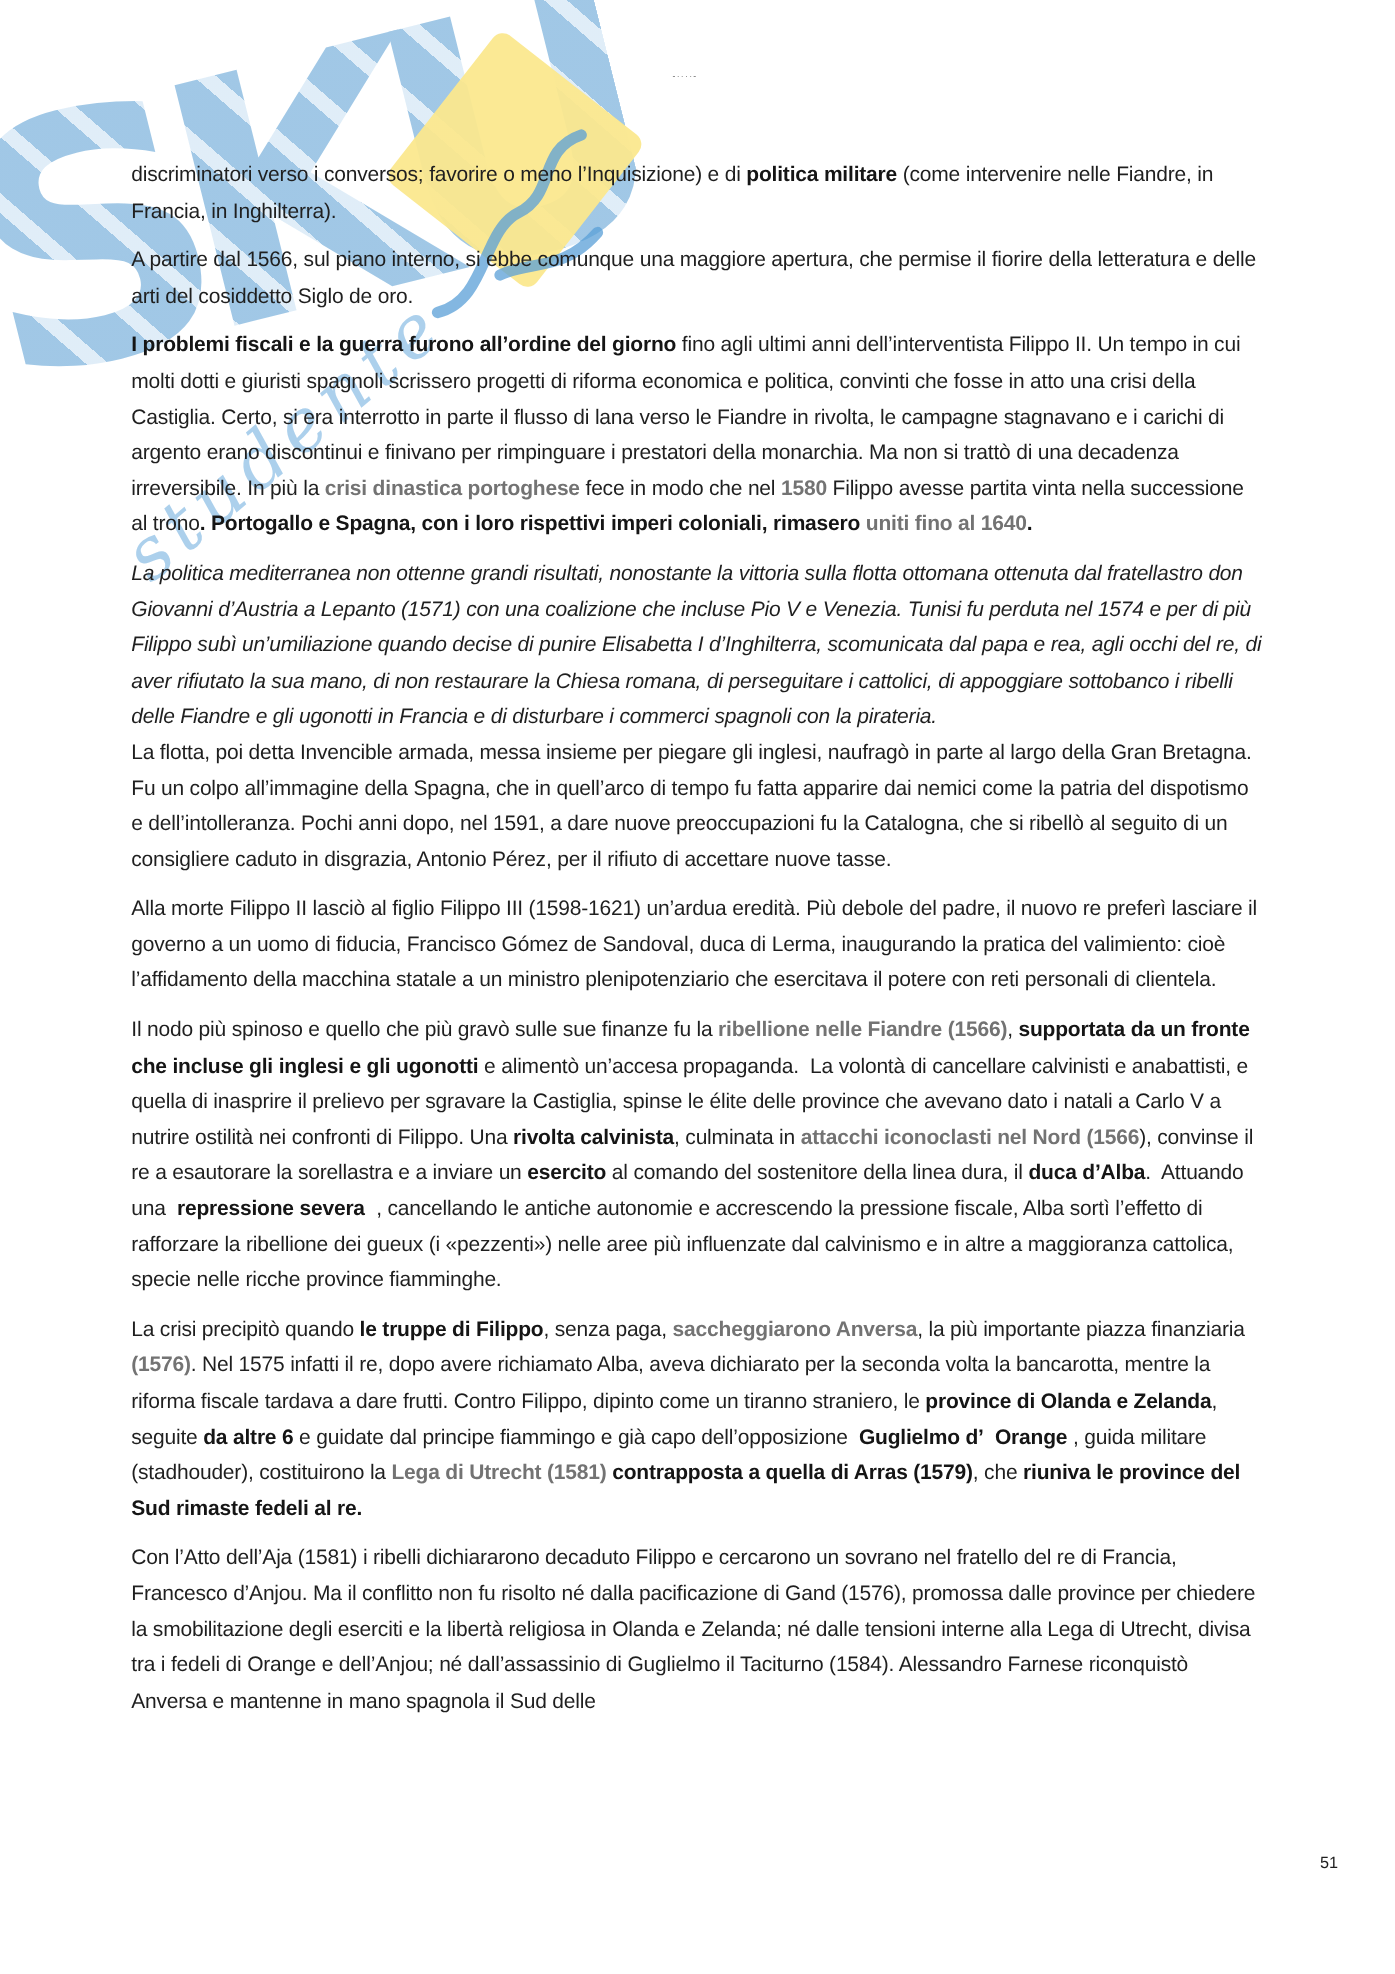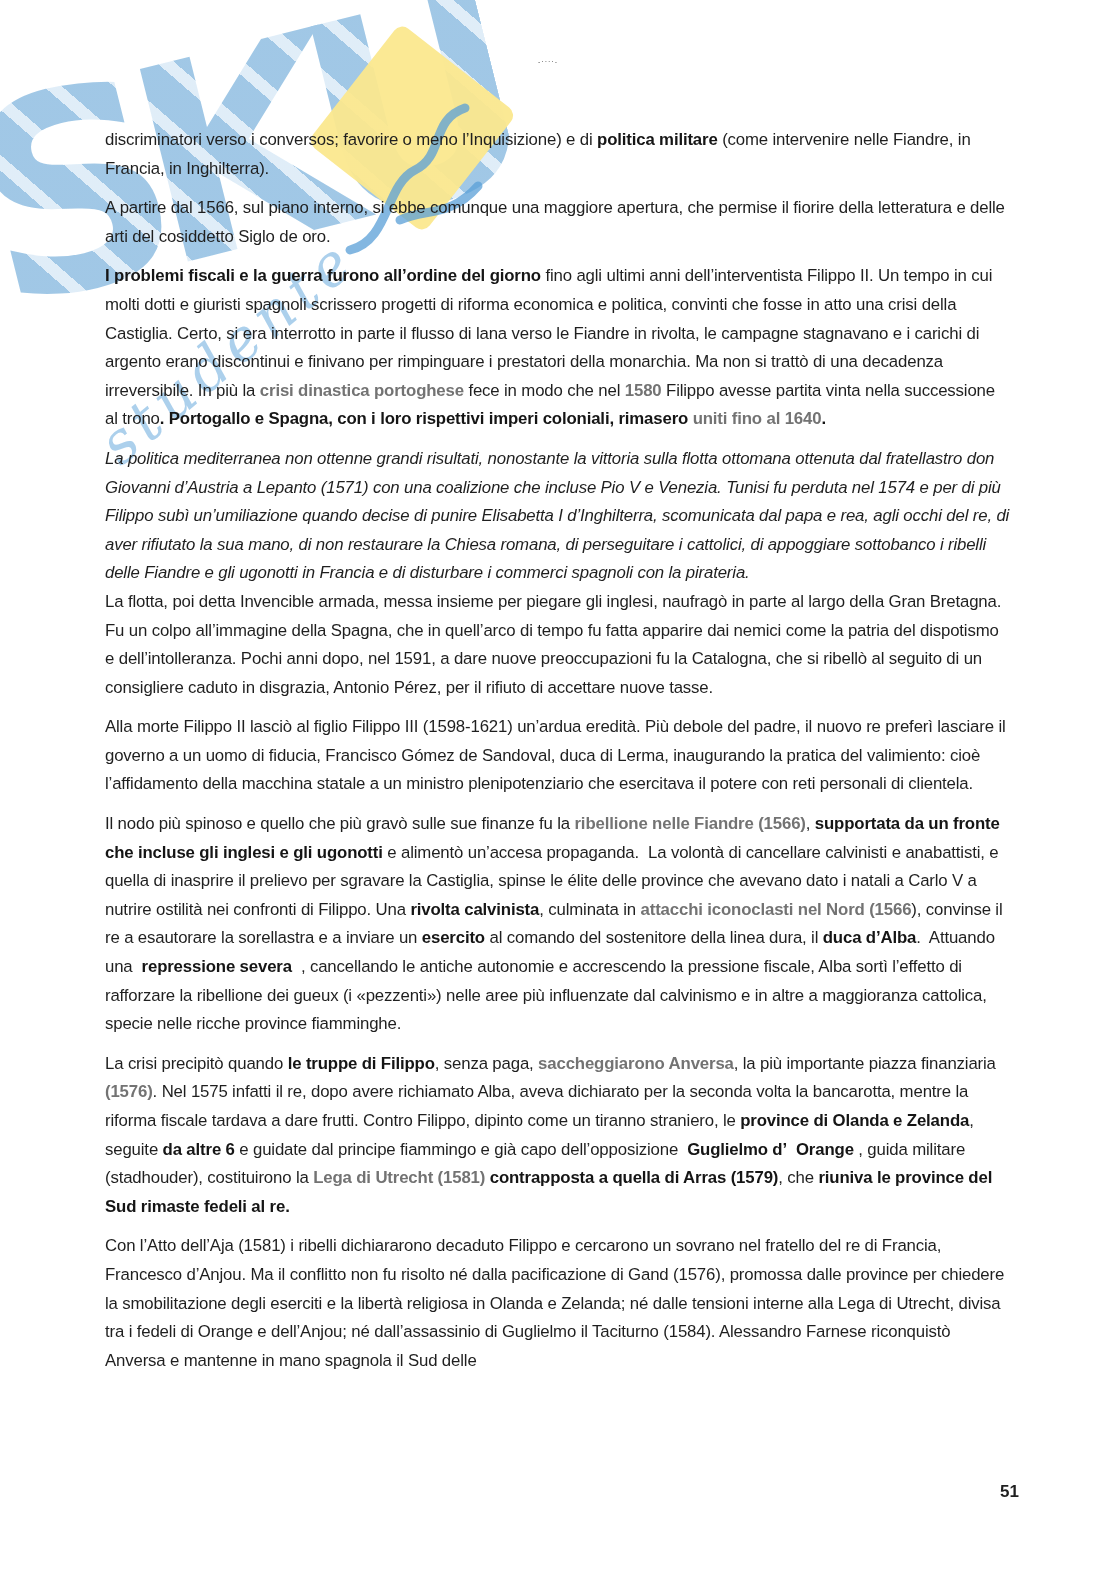--- a/index.html
+++ b/index.html
@@ -67,22 +67,22 @@
     font-size:16.8px; line-height:28.6px; letter-spacing:-0.15px;
     text-align:left;
   }
   .para { margin:0 0 11px 0; }
   .para.nogap { margin-bottom:0;font-style:italic; }
   .r-n { font-weight:normal; }
   .r-b { font-weight:bold; color:#151515; }
   .r-bb { font-weight:bold; color:#737373; }
 
   .page-number {
-    position:absolute; left:1000px; top:1482px; z-index:2;
-    font-size:17px; color:#1f1f1f;font-weight:bold;
+    position:absolute; left:1056px; top:1482px; z-index:2;
+    font-size:13px; color:#1f1f1f;
   }
 </style>
 </head>
 <body>
 
 <div class="page">
 
   <div class="watermark">
     <div class="wm-letters">SKU</div>
     <div class="wm-kite"></div>

